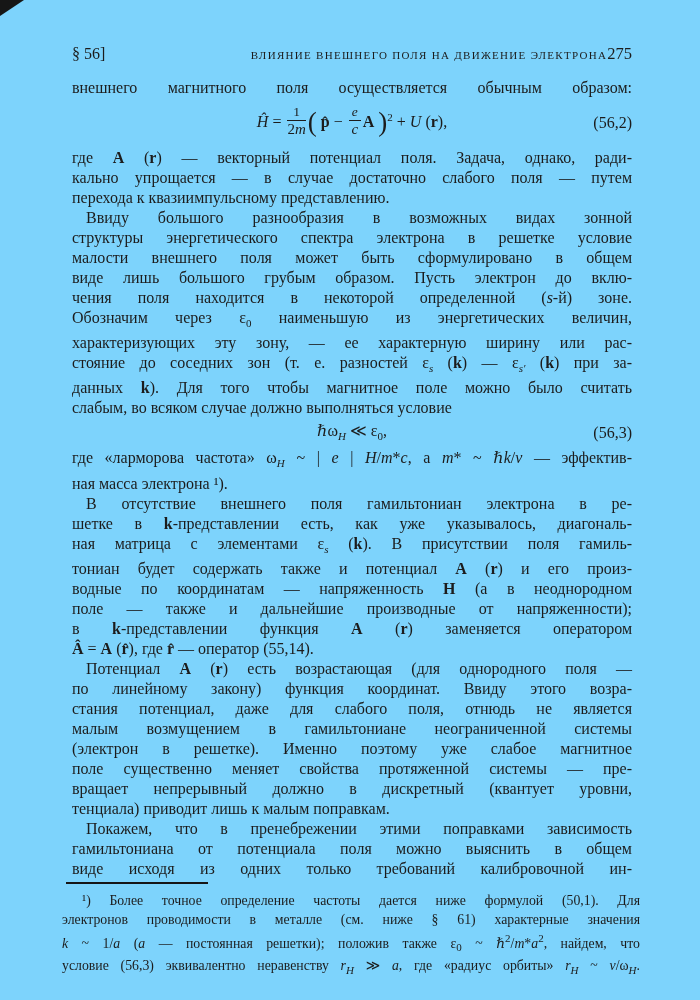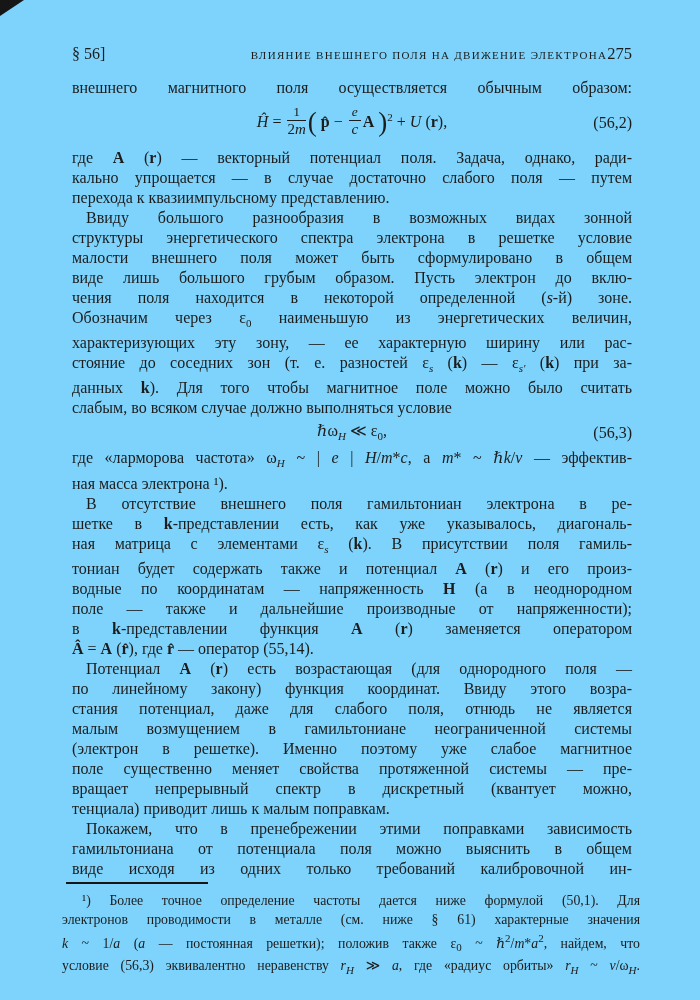--- a/index.html
+++ b/index.html
@@ -106,21 +106,21 @@
       <div class="bl">водные по координатам — напряженность <b>H</b> (а в неоднородном</div>
       <div class="bl">поле — также и дальнейшие производные от напряженности);</div>
       <div class="bl">в <b>k</b>-представлении функция <b>A</b> (<b>r</b>) заменяется оператором</div>
       <div class="bl last"><b>Â</b> = <b>A</b> (<b>r̂</b>), где <b>r̂</b> — оператор (55,14).</div>
       <div class="bl ind">Потенциал <b>A</b> (<b>r</b>) есть возрастающая (для однородного поля —</div>
       <div class="bl">по линейному закону) функция координат. Ввиду этого возра-</div>
       <div class="bl">стания потенциал, даже для слабого поля, отнюдь не является</div>
       <div class="bl">малым возмущением в гамильтониане неограниченной системы</div>
       <div class="bl">(электрон в решетке). Именно поэтому уже слабое магнитное</div>
       <div class="bl">поле существенно меняет свойства протяженной системы — пре-</div>
-      <div class="bl">вращает непрерывный спектр в дискретный (квантует можно,</div>
+      <div class="bl">вращает непрерывный должно в дискретный (квантует уровни,</div>
       <div class="bl last">тенциала) приводит лишь к малым поправкам.</div>
       <div class="bl ind">Покажем, что в пренебрежении этими поправками зависимость</div>
       <div class="bl">гамильтониана от потенциала поля можно выяснить в общем</div>
       <div class="bl">виде исходя из одних только требований калибровочной ин-</div>
     </div>
 
   <div class="foot-rule"></div>
   <div class="footnote">
       <div class="bl ind">¹) Более точное определение частоты дается ниже формулой (50,1). Для</div>
       <div class="bl">электронов проводимости в металле (см. ниже § 61) характерные значения</div>

